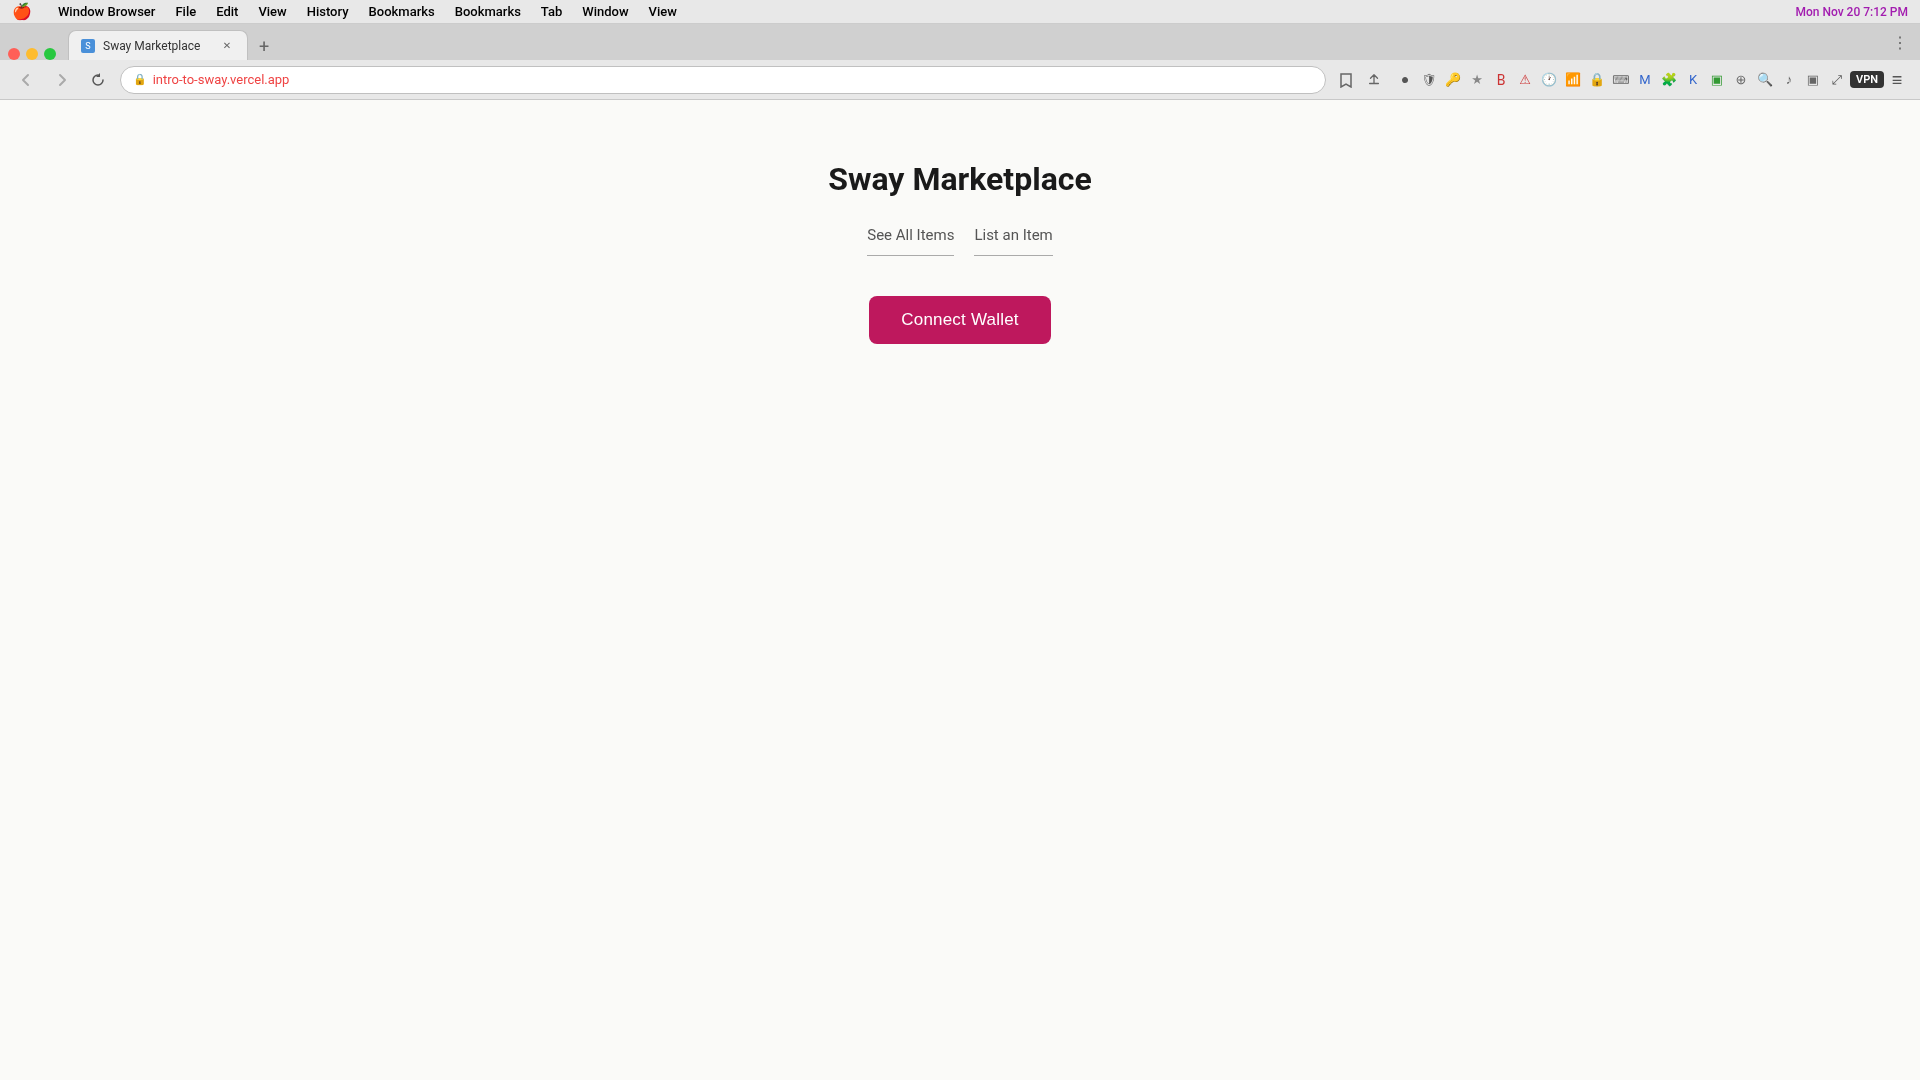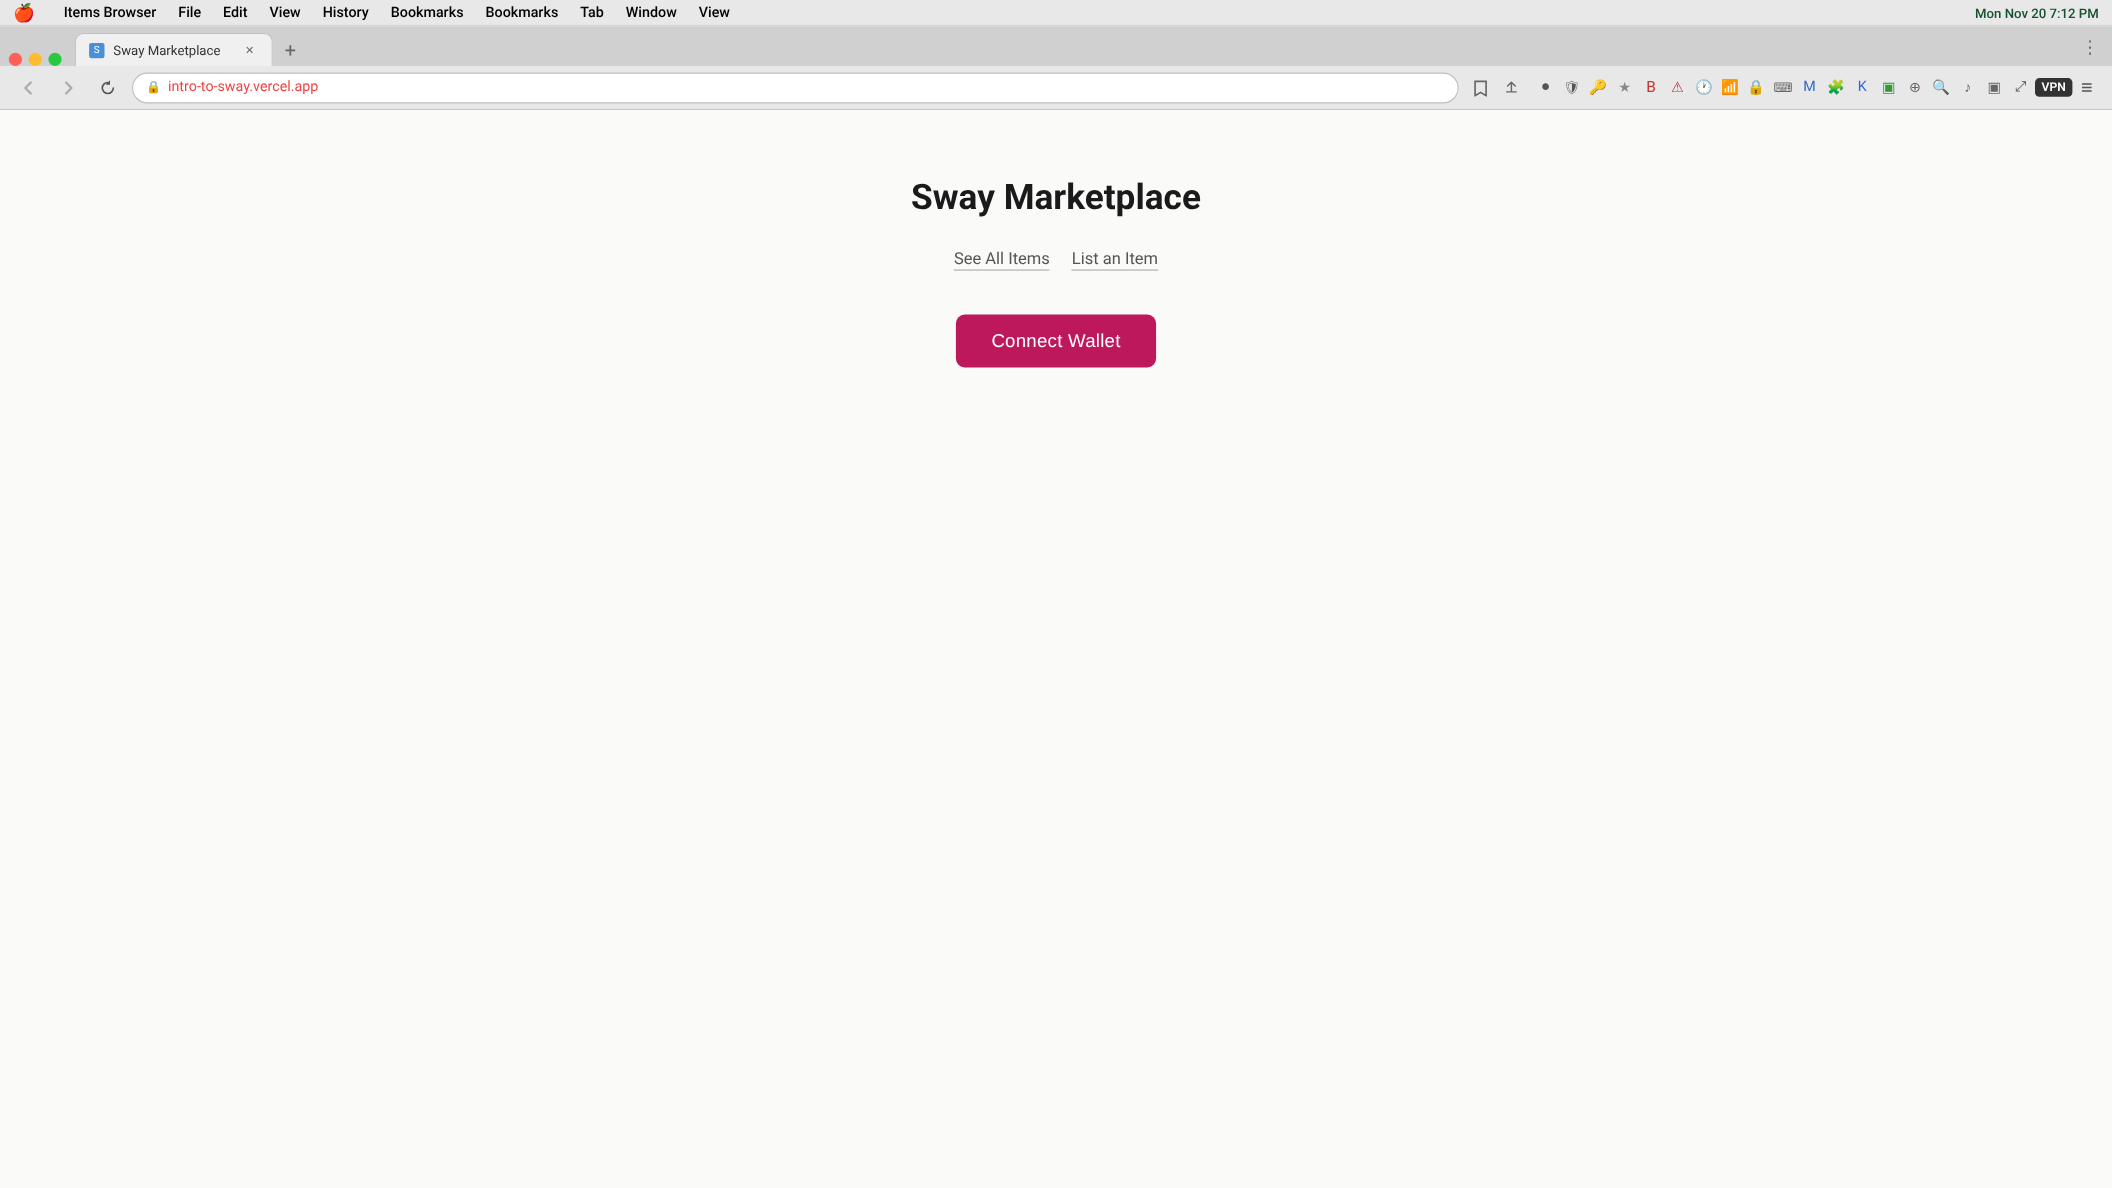--- a/index.html
+++ b/index.html
@@ -265,21 +265,21 @@
       gap: 20px;
       margin-bottom: 40px;
     }
 
     .nav-link {
       font-size: 15px;
       color: #555;
       text-decoration: none;
       cursor: pointer;
       border-bottom: 1px solid #aaa;
-      padding-bottom: 1px;
+      padding-bottom: 11px;
     }
 
     .connect-wallet-btn {
       background: #be185d;
       color: white;
       border: none;
       border-radius: 8px;
       padding: 14px 32px;
       font-size: 17px;
       font-weight: 500;
@@ -307,33 +307,33 @@
 
     
     .ext-red { color: #cc3333; font-size: 14px; }
     .ext-blue { color: #3366cc; font-size: 14px; }
   </style>
 </head>
 <body>
 
 <div class="menu-bar">
   <span class="menu-bar-apple">🍎</span>
-  <span class="menu-bar-item">Items Browser</span>
+  <span class="menu-bar-item">Window Browser</span>
   <span class="menu-bar-item">File</span>
   <span class="menu-bar-item">Edit</span>
   <span class="menu-bar-item">View</span>
   <span class="menu-bar-item">History</span>
   <span class="menu-bar-item">Bookmarks</span>
   <span class="menu-bar-item">Bookmarks</span>
   <span class="menu-bar-item">Tab</span>
   <span class="menu-bar-item">Window</span>
   <span class="menu-bar-item">View</span>
   <div class="menu-bar-right">
 
-    <span style="font-size:12px; color:#14532d;">Mon Nov 20  7:12 PM</span>
+    <span style="font-size:12px; color:#a21caf;">Mon Nov 20  7:12 PM</span>
   </div>
 </div>
 
 <div class="browser-chrome">
 
   <div class="tab-bar">
     <div class="window-controls">
       <div class="dot dot-red"></div>
       <div class="dot dot-yellow"></div>
       <div class="dot dot-green"></div>

